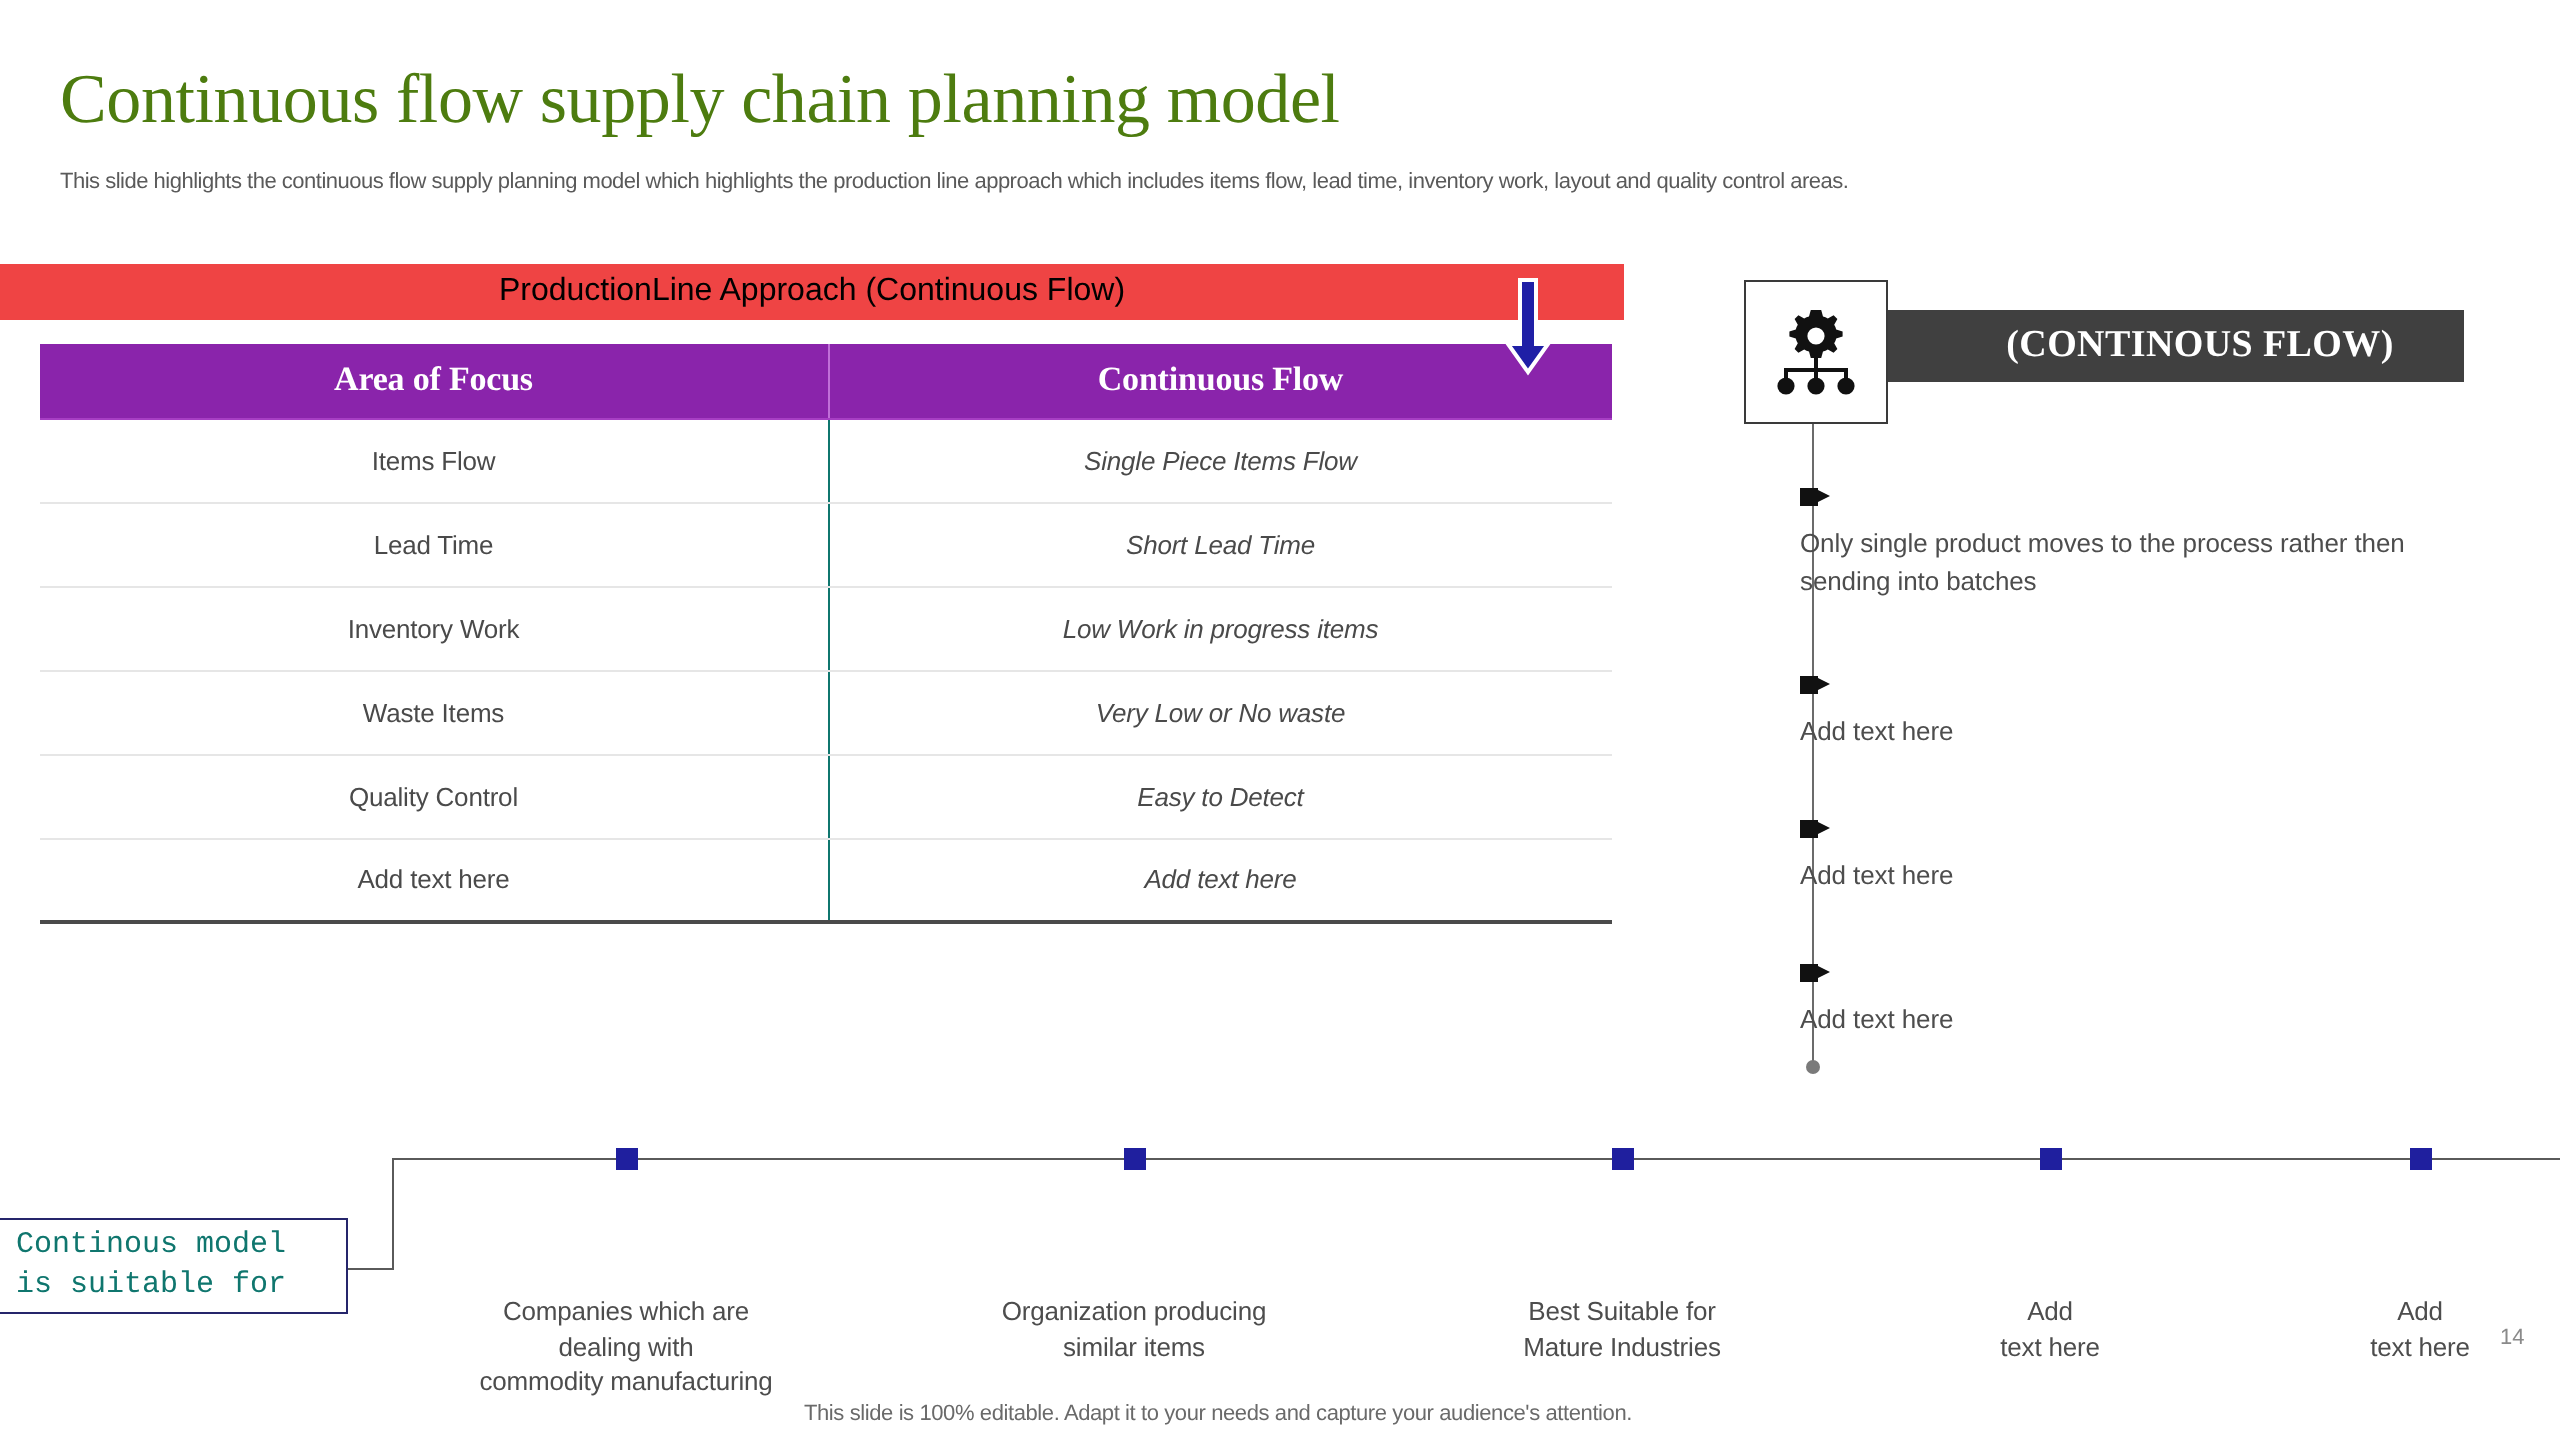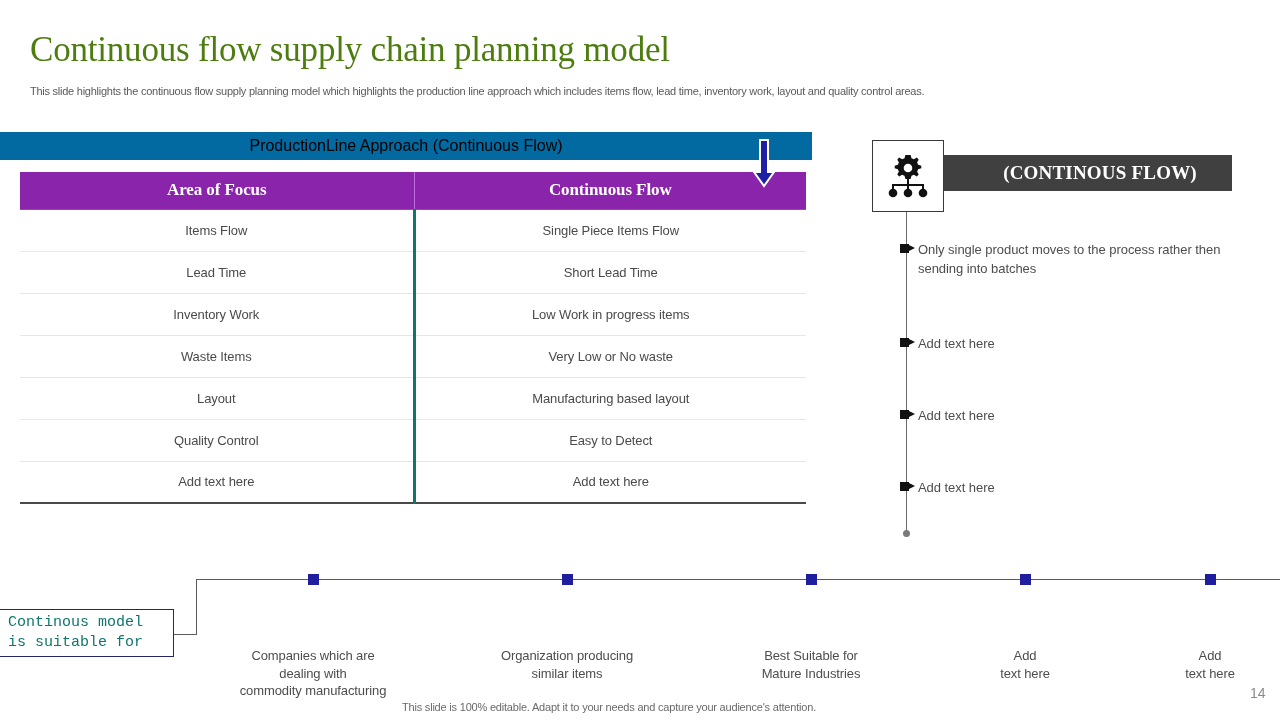--- a/index.html
+++ b/index.html
@@ -22,21 +22,21 @@
   .slide-subtitle {
     position: absolute; left: 30px; top: 85px;
     font-size: 11px; color: #5a5a5a;
     letter-spacing: -0.25px; white-space: nowrap;
   }
 
   
   .banner {
     position: absolute; left: 0px; top: 132px;
     width: 812px; height: 28px;
-    background: #0369a1;
+    background: #ef4444;
     display: flex; align-items: center; justify-content: center;
   }
 
   .arrow-down {
     position: absolute; left: 752px; top: 138px;
     width: 24px; height: 52px; z-index: 5;
   }
 
   .tbl {
     position: absolute; left: 20px; top: 172px;
@@ -51,27 +51,27 @@
     height: 37px; letter-spacing: -0.1px;
     border-right: 1px solid #c06fd8;
     border-bottom: 1px solid #a73fc4;
   }
   .tbl th:last-child { border-right: none; }
   .tbl td {
     height: 42px; text-align: center;
     font-size: 13px; color: #4a4a4a;
     background: #ffffff;
     border-bottom: 1px solid #e6e6e6;
-    border-right: 3px solid #0f766e;
+    border-right: 1px solid #0f766e;
     letter-spacing: -0.1px;
   }
   .tbl td:last-child { border-right: none; }
   .tbl tr:last-child td { border-bottom: 2px solid #4a4a4a; }
   .tbl td.col-a { width: 394px; }
-  .tbl td.col-b { width: 392px; }
+  .tbl td.col-b { width: 392px; font-style: italic; }
 
   
   .icon-box {
     position: absolute; left: 872px; top: 140px;
     width: 72px; height: 72px;
     background: #ffffff; border: 1px solid #3a3a3a;
     display: flex; align-items: center; justify-content: center;
     z-index: 4;
   }
   .black-bar {
@@ -91,21 +91,21 @@
     position: absolute; left: 906px; top: 212px;
     width: 1px; height: 322px;
     background: #6b6b6b;
   }
   .vline-dot {
     position: absolute; left: 903px; top: 530px;
     width: 7px; height: 7px; border-radius: 50%;
     background: #7a7a7a;
   }
 
-  .bullet-row { position: absolute; display: flex; align-items: flex-start; }
+  .bullet-row { position: absolute; display: flex; align-items: flex-start; flex-direction: column; }
   .bullet-mark { position: relative; width: 18px; height: 10px; flex: 0 0 18px; margin-top: 4px; }
   .bullet-mark .sq {
     position: absolute; left: 0; top: 0;
     width: 9px; height: 9px; background: #111111;
   }
   .bullet-mark .tri {
     position: absolute; left: 9px; top: 1px;
     width: 0; height: 0;
     border-top: 3.5px solid transparent;
     border-bottom: 3.5px solid transparent;
@@ -154,21 +154,21 @@
     font-size: 15px; color: #0f766e; line-height: 20px;
   }
 
   
   .footer-note {
     position: absolute; left: 402px; top: 701px;
     font-size: 11px; color: #6a6a6a; letter-spacing: -0.2px;
   }
   .page-num {
     position: absolute; left: 1250px; top: 663px;
-    font-size: 14px; color: #8a8a8a; margin-top: 22px;
+    font-size: 11px; color: #8a8a8a;
   }
 </style>
 </head>
 <body>
 
 <div class="slide-title">Continuous flow supply chain planning model</div>
 <div class="slide-subtitle">This slide highlights the continuous flow supply planning model which highlights the production line approach which includes items flow, lead time, inventory work, layout and quality control areas.</div>
 
 <div class="banner">
   <span>ProductionLine Approach (Continuous Flow)</span>
@@ -194,24 +194,20 @@
       <td class="col-a">Lead Time</td>
       <td class="col-b">Short Lead Time</td>
     </tr>
     <tr>
       <td class="col-a">Inventory Work</td>
       <td class="col-b">Low Work in progress items</td>
     </tr>
     <tr>
       <td class="col-a">Waste Items</td>
       <td class="col-b">Very Low or No waste</td>
-    </tr>
-    <tr>
-      <td class="col-a">Layout</td>
-      <td class="col-b">Manufacturing based layout</td>
     </tr>
     <tr>
       <td class="col-a">Quality Control</td>
       <td class="col-b">Easy to Detect</td>
     </tr>
     <tr>
       <td class="col-a">Add text here</td>
       <td class="col-b">Add text here</td>
     </tr>
   </tbody>

